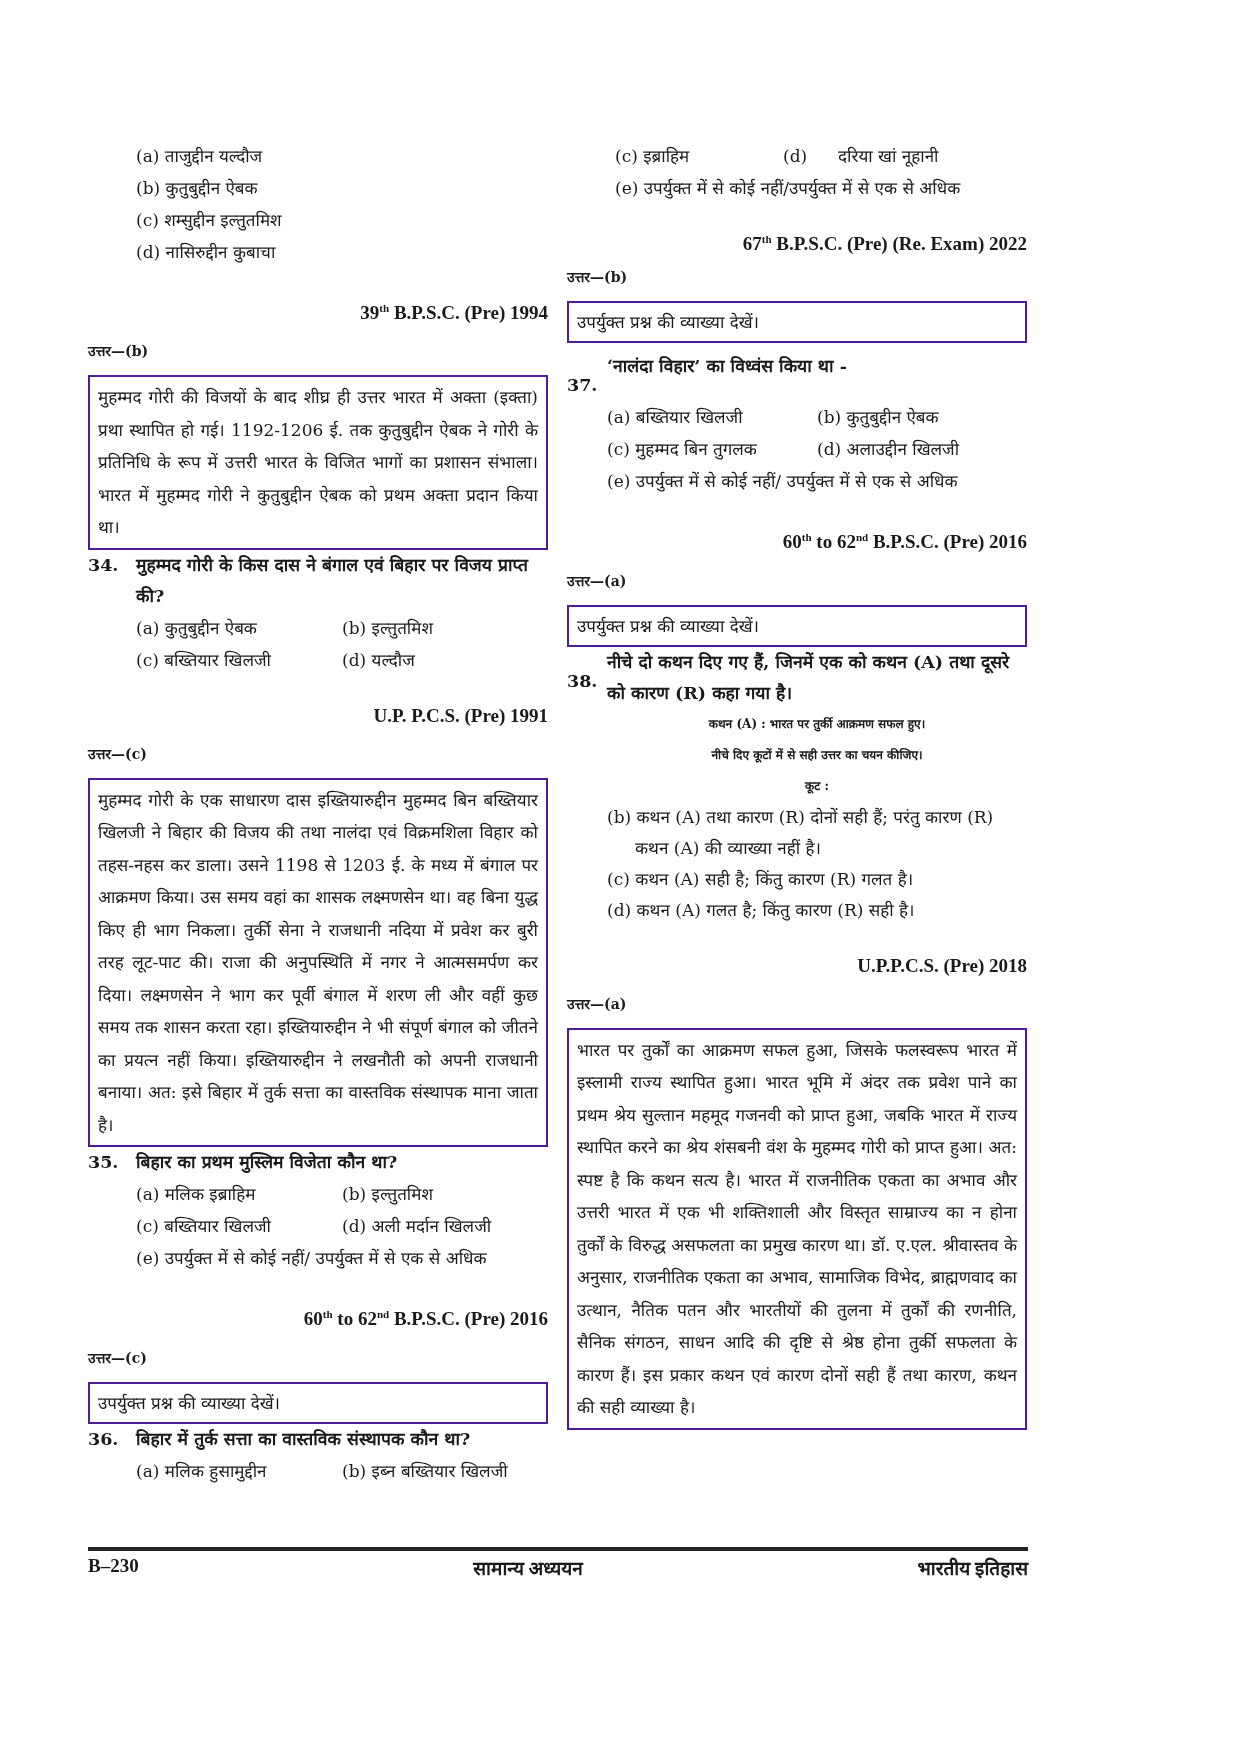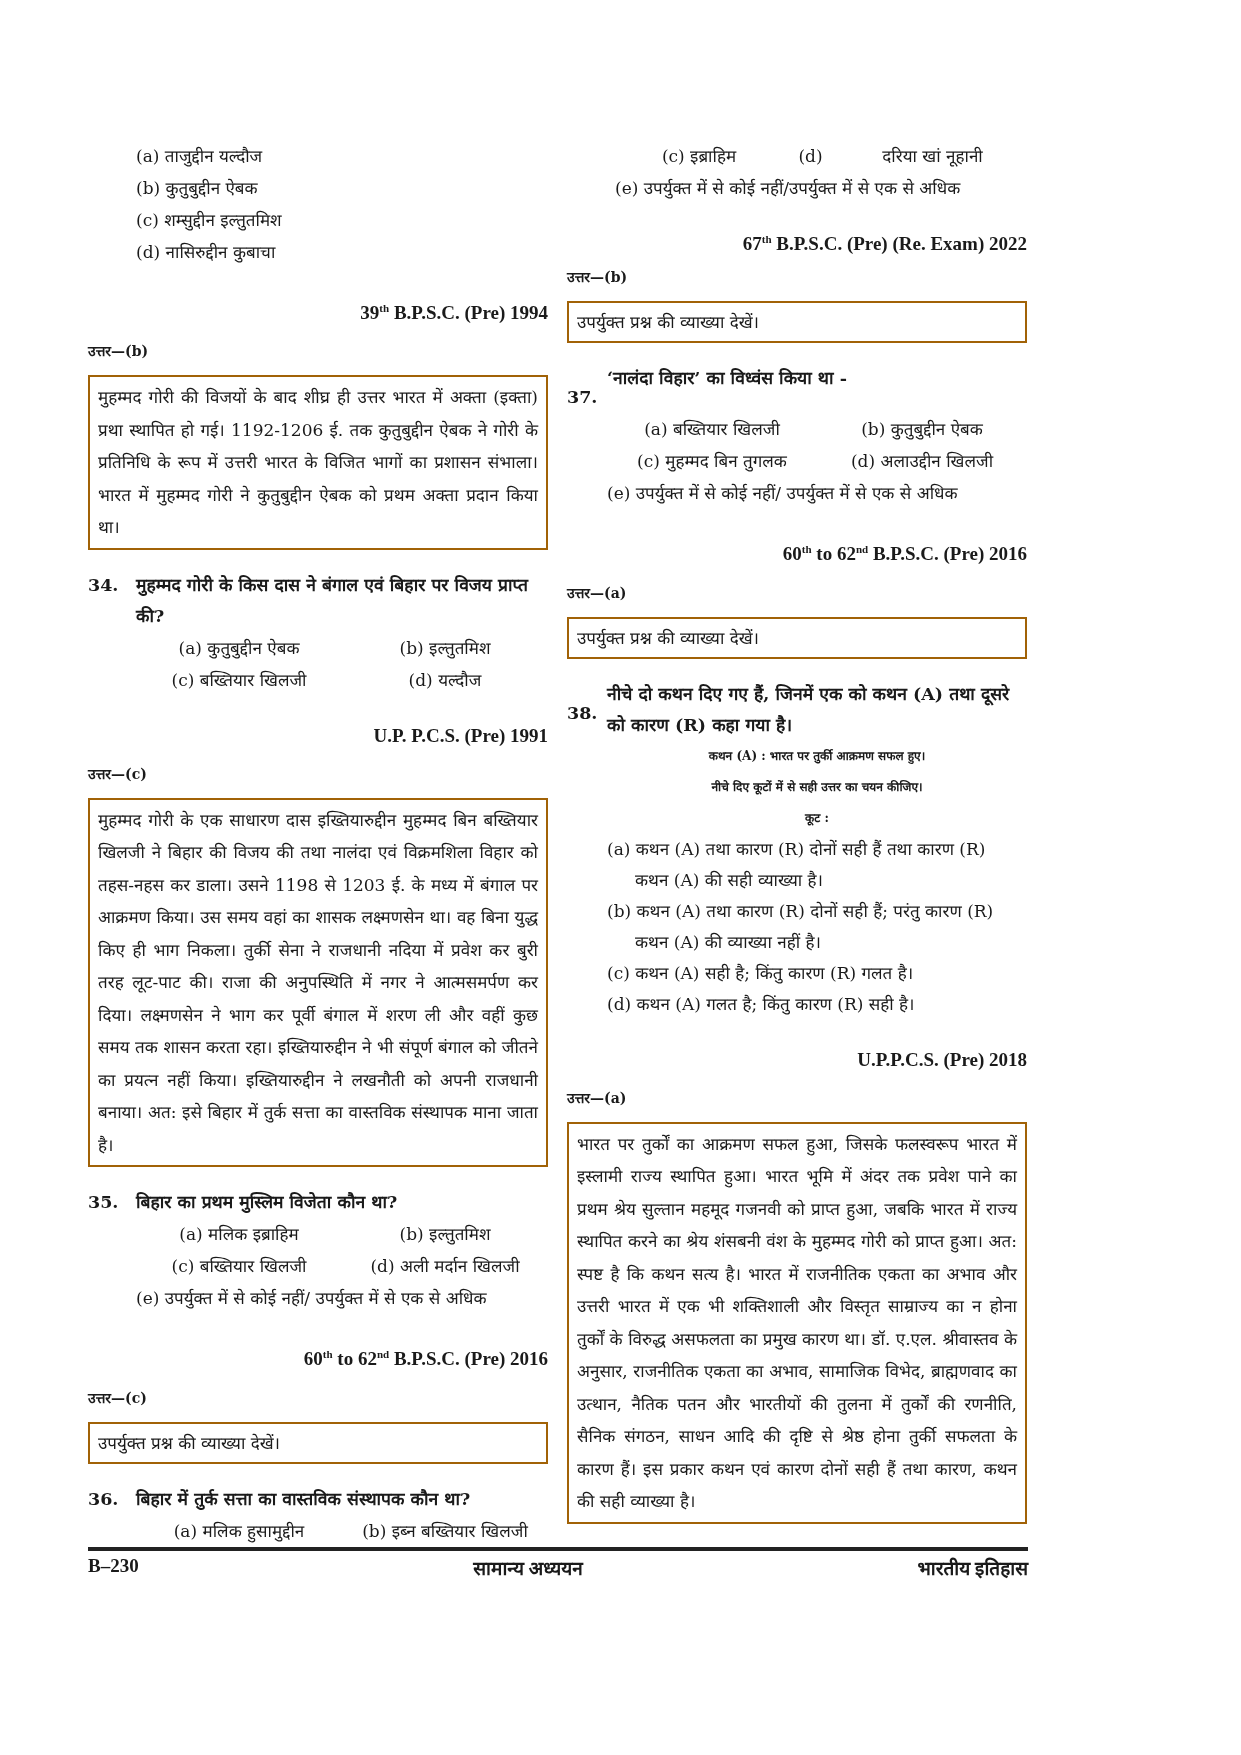--- a/index.html
+++ b/index.html
@@ -5,26 +5,26 @@
   html, body { margin:0; padding:0; background:#ffffff; }
   body { width:1241px; height:1755px; position:relative; overflow:hidden;
          font-family:"DejaVu Serif", "Liberation Serif", serif; color:#1a1a1a; }
   .col { position:absolute; top:140px; width:460px; }
   #left { left:88px; }
   #right { left:567px; width:460px; }
   .q { font-weight:bold; font-size:17.5px; line-height:31px; display:flex; }
   .q .num { width:48px; flex:none; }
   .q .txt { flex:1; }
   .opt { font-size:17px; line-height:32px; padding-left:48px; }
-  .opt2 { display:flex; font-size:17px; line-height:32px; padding-left:48px;text-align:center; }
+  .opt2 { display:flex; font-size:17px; line-height:32px; padding-left:48px; }
   .opt2 span { flex:1; }
   .src { text-align:right; font-weight:bold; font-family:"Liberation Serif", serif; font-size:19px; line-height:32px;margin-top:24px; }
   .src sup { font-size:11px; }
   .ans { font-weight:bold; font-size:14px; line-height:32px; margin-top:6px; }
-  .box { border:2px solid #a16207; padding:4px 8px; font-size:17px; line-height:32.5px; text-align:justify; margin:8px 0 20px 0; }
+  .box { border:2px solid #4c1d95; padding:4px 8px; font-size:17px; line-height:32.5px; text-align:justify; margin:8px 0 0 0; }
   .box.short { line-height:30px; }
   .rq .num { width:40px;margin-top:19px; }
   .rq-line { font-weight:bold; font-size:12px; line-height:31px; padding-left:40px;text-align:center; }
   .ropt { font-size:17px; line-height:31px; padding-left:40px; text-align:justify; }
   .ropt .cont { padding-left:28px; }
   #footer-rule { position:absolute; left:88px; top:1547px; width:940px; height:4px; background:#222; }
   #footer { position:absolute; left:88px; top:1555px; width:940px; display:flex; justify-content:space-between;
             font-weight:bold; font-size:19px; font-family:"Liberation Serif", serif; }
 </style>
 </head>
@@ -112,25 +112,20 @@
   <div class="box short">उपर्युक्त प्रश्न की व्याख्या देखें।</div>
 
   <div class="q rq">
     <span class="num">38.</span>
     <span class="txt">नीचे दो कथन दिए गए हैं, जिनमें एक को कथन (A) तथा दूसरे को कारण (R) कहा गया है।</span>
   </div>
   <div class="rq-line">कथन (A) : भारत पर तुर्की आक्रमण सफल हुए।</div>
   <div class="rq-line">नीचे दिए कूटों में से सही उत्तर का चयन कीजिए।</div>
   <div class="rq-line">कूट :</div>
   <div class="ropt">
-    <span>(a)</span>
-    <span>कथन (A) तथा कारण (R) दोनों सही हैं तथा कारण (R)</span>
-    <div class="cont">कथन (A) की सही व्याख्या है।</div>
-  </div>
-  <div class="ropt">
     <span>(b)</span>
     <span>कथन (A) तथा कारण (R) दोनों सही हैं; परंतु कारण (R)</span>
     <div class="cont">कथन (A) की व्याख्या नहीं है।</div>
   </div>
   <div class="ropt">
     <span>(c)</span>
     <span>कथन (A) सही है; किंतु कारण (R) गलत है।</span>
   </div>
   <div class="ropt">
     <span>(d)</span>

